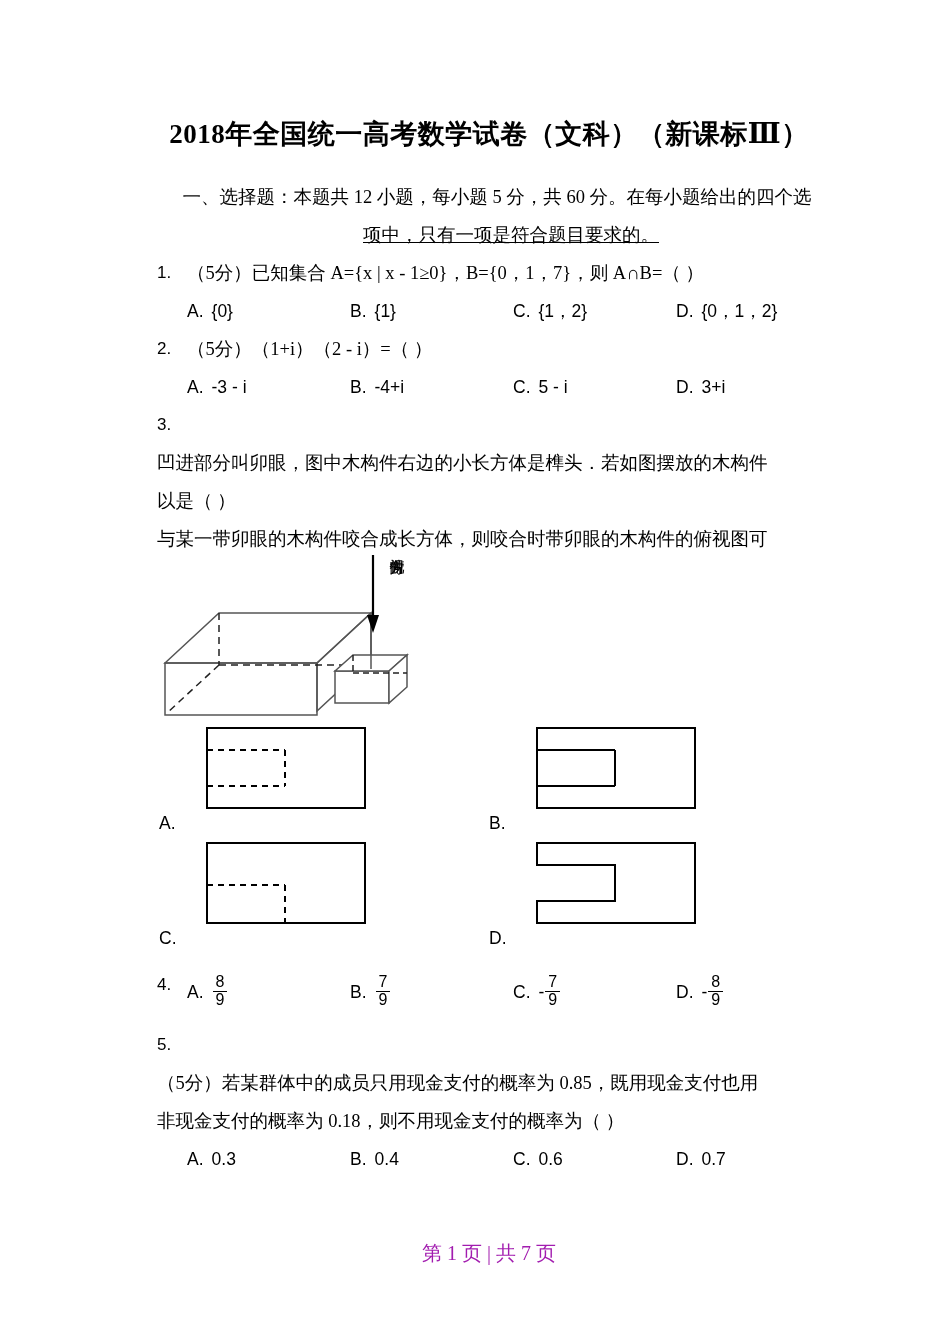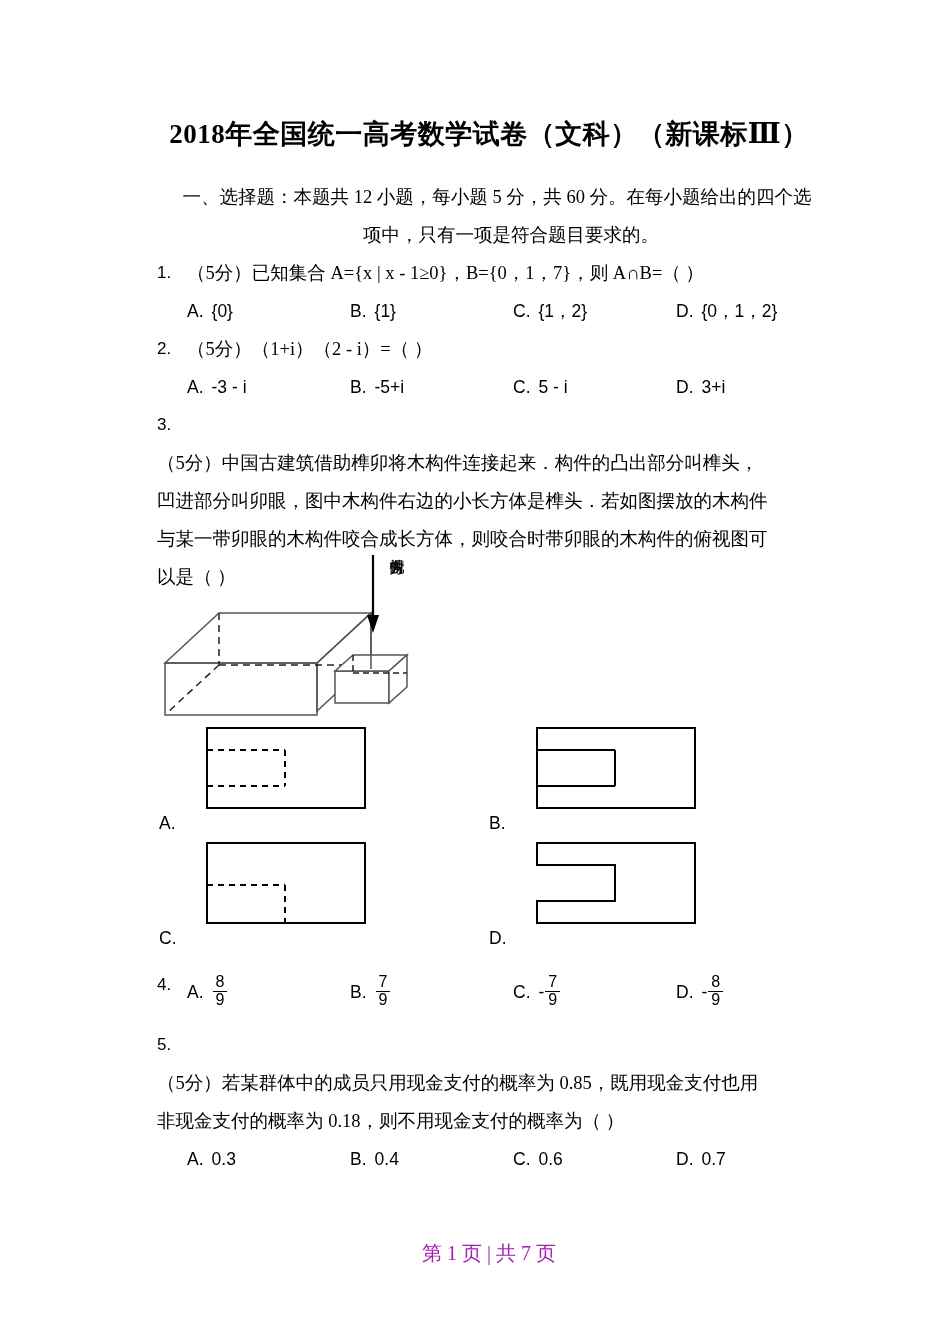--- a/index.html
+++ b/index.html
@@ -46,20 +46,21 @@
 
   .section-intro {
     font-size: 18.5px;
     line-height: 38px;
     text-indent: 0;
     text-align: center;
   }
   .section-intro .ind {
     display: block;
     padding-left: 28px;
+    text-decoration: underline;
   }
 
   .q {
     position: relative;
     font-size: 18.5px;
     line-height: 38px;
   }
   .q-num {
     position: absolute;
     left: 0;
@@ -198,39 +199,38 @@
       <span class="q-num">2.</span>
       <span class="q-body">（5分）（1+i）（2 - i）=（        ）</span>
     </div>
     <div class="opts">
       <div class="opt">
         <span class="opt-letter">A.</span>
         <span class="opt-val">‑3 - i</span>
       </div>
       <div class="opt">
         <span class="opt-letter">B.</span>
-        <span class="opt-val">‑5+i</span>
+        <span class="opt-val">‑4+i</span>
       </div>
       <div class="opt">
         <span class="opt-letter">C.</span>
         <span class="opt-val">5 - i</span>
       </div>
       <div class="opt">
         <span class="opt-letter">D.</span>
         <span class="opt-val">3+i</span>
       </div>
     </div>
 
     <div class="q">
       <span class="q-num">3.</span>
       <span class="q-body">
-        <span class="q-line">（5分）中国古建筑借助榫卯将木构件连接起来．构件的凸出部分叫榫头，</span>
         <span class="q-line">凹进部分叫卯眼，图中木构件右边的小长方体是榫头．若如图摆放的木构件</span>
+        <span class="q-line">以是（        ）</span>
         <span class="q-line">与某一带卯眼的木构件咬合成长方体，则咬合时带卯眼的木构件的俯视图可</span>
-        <span class="q-line">以是（        ）</span>
       </span>
     </div>
   </div>
 
   <div class="fig3d">
     <svg width="300" height="185" viewBox="0 0 300 185">
       <g fill="none" stroke="#555" stroke-width="1.5" stroke-linejoin="miter">
 
         <polygon points="8,120 160,120 160,172 8,172"></polygon>
 

